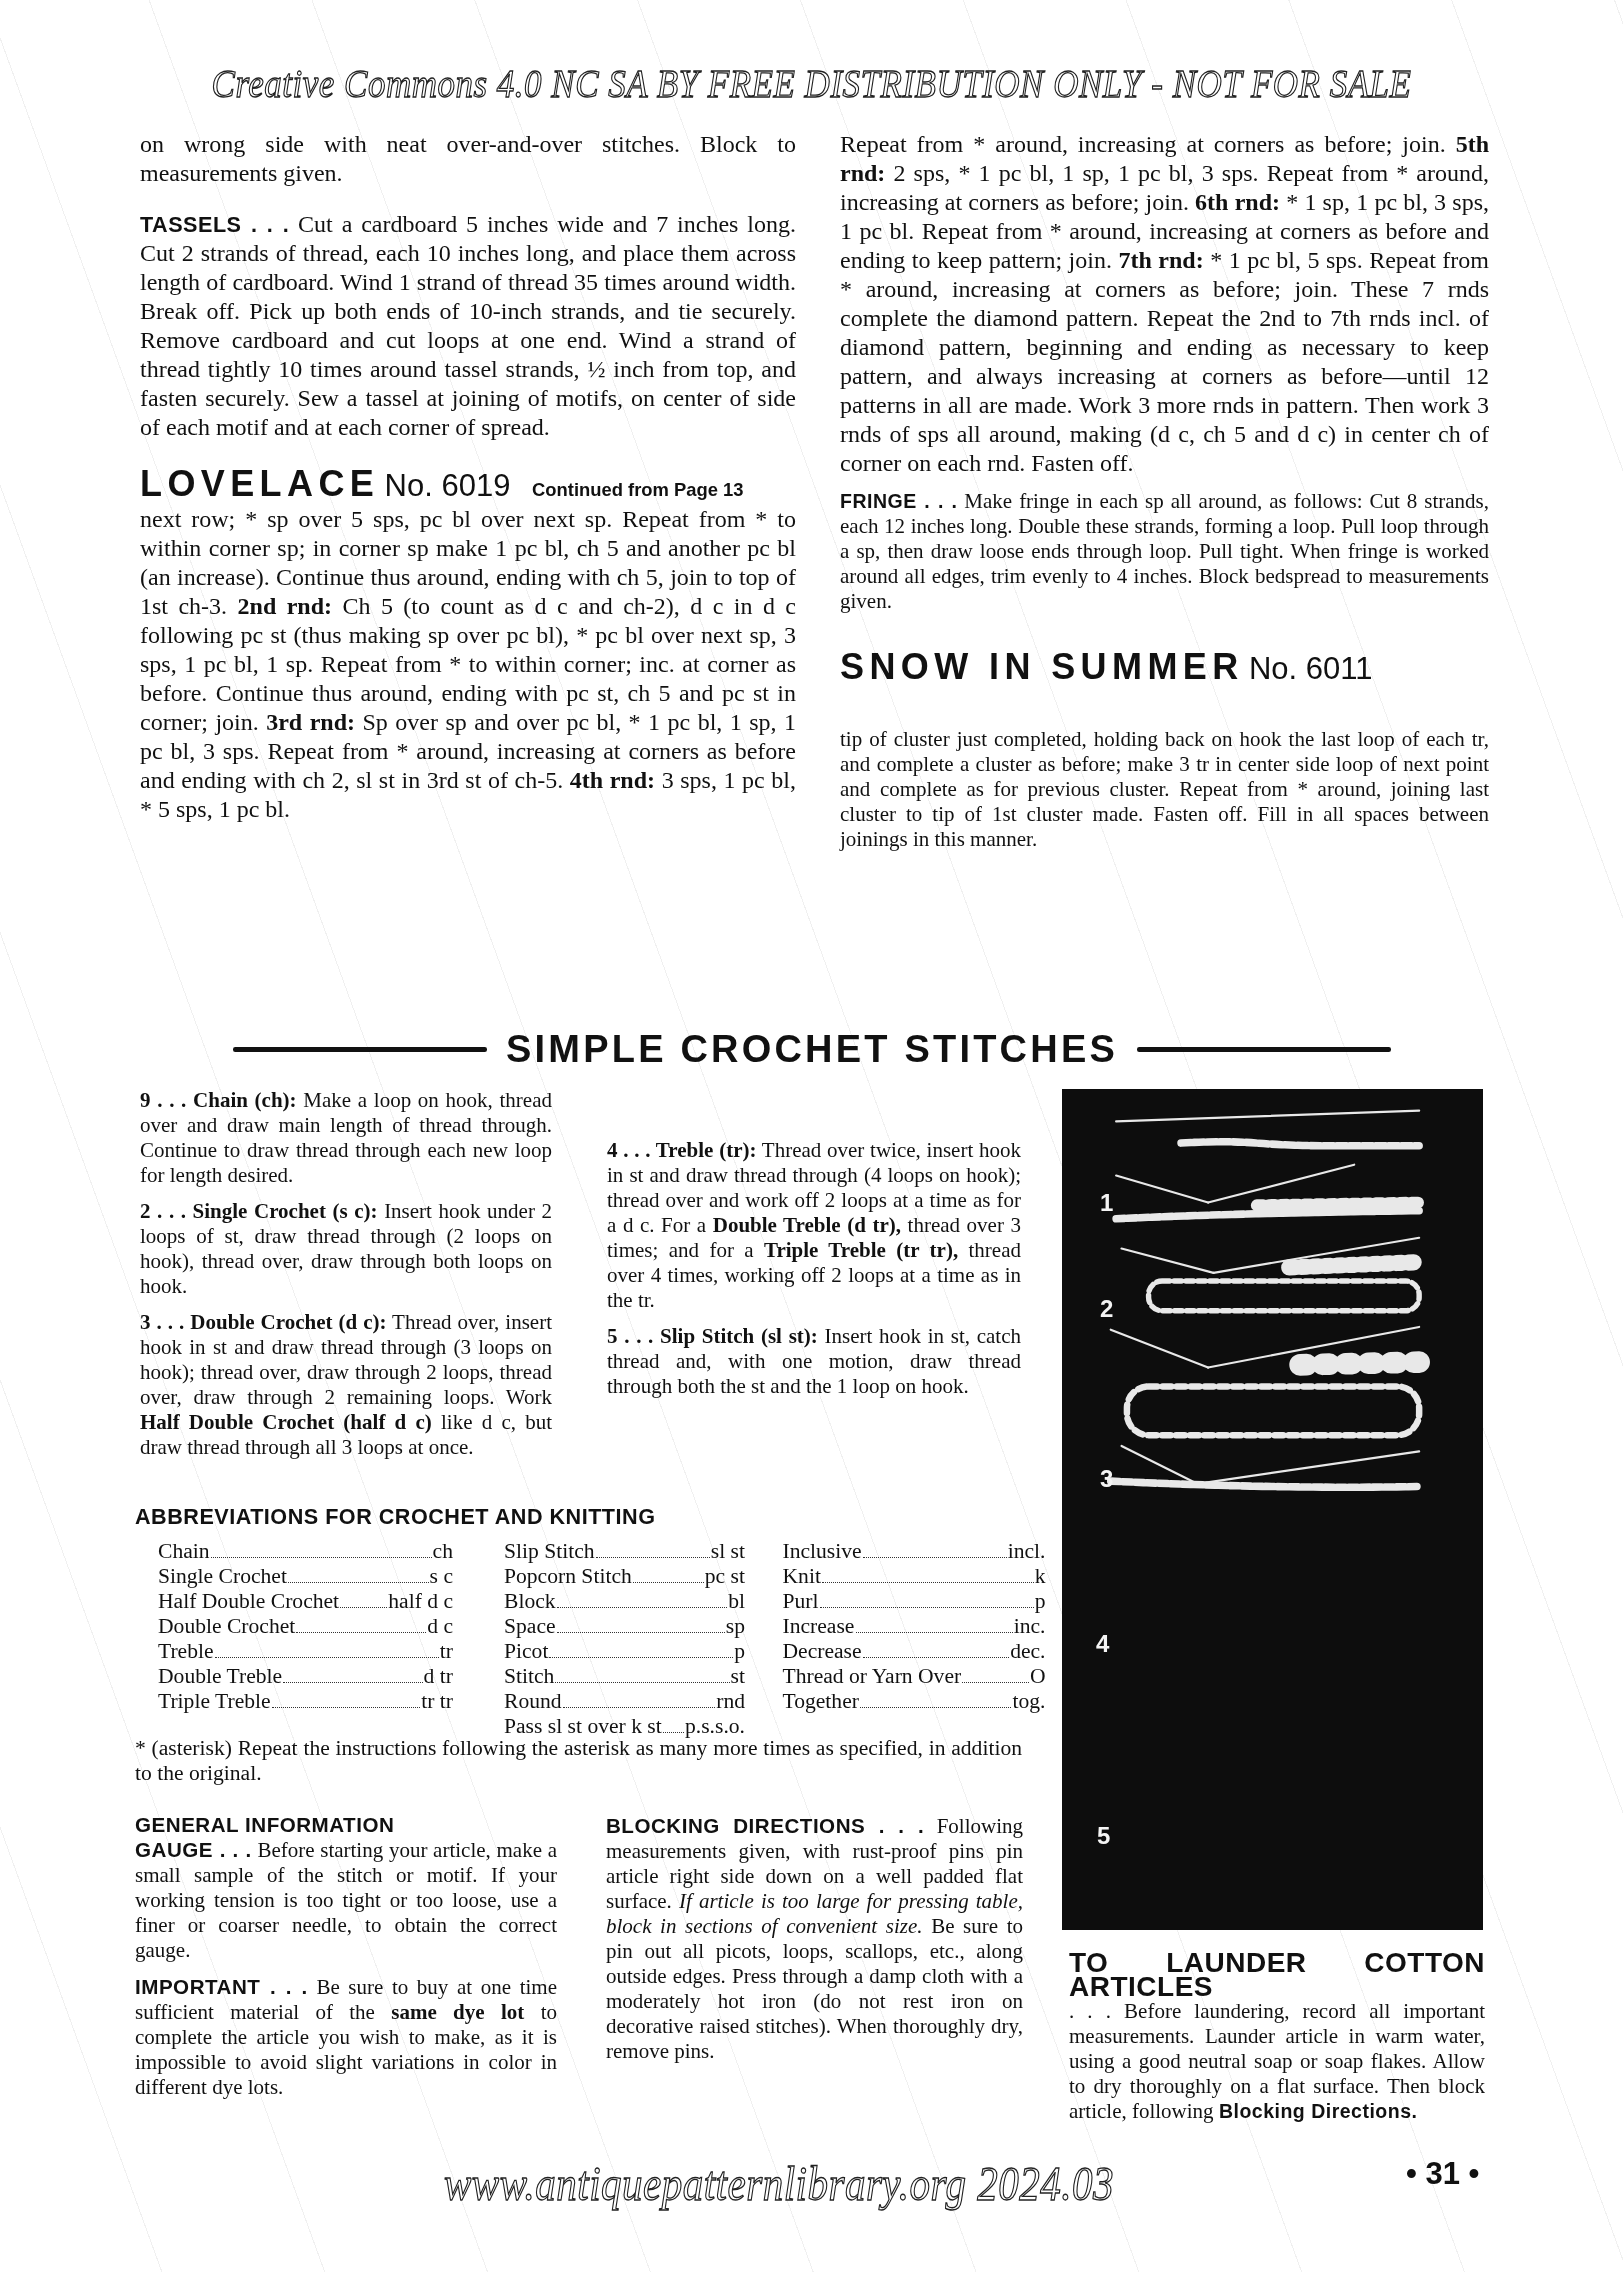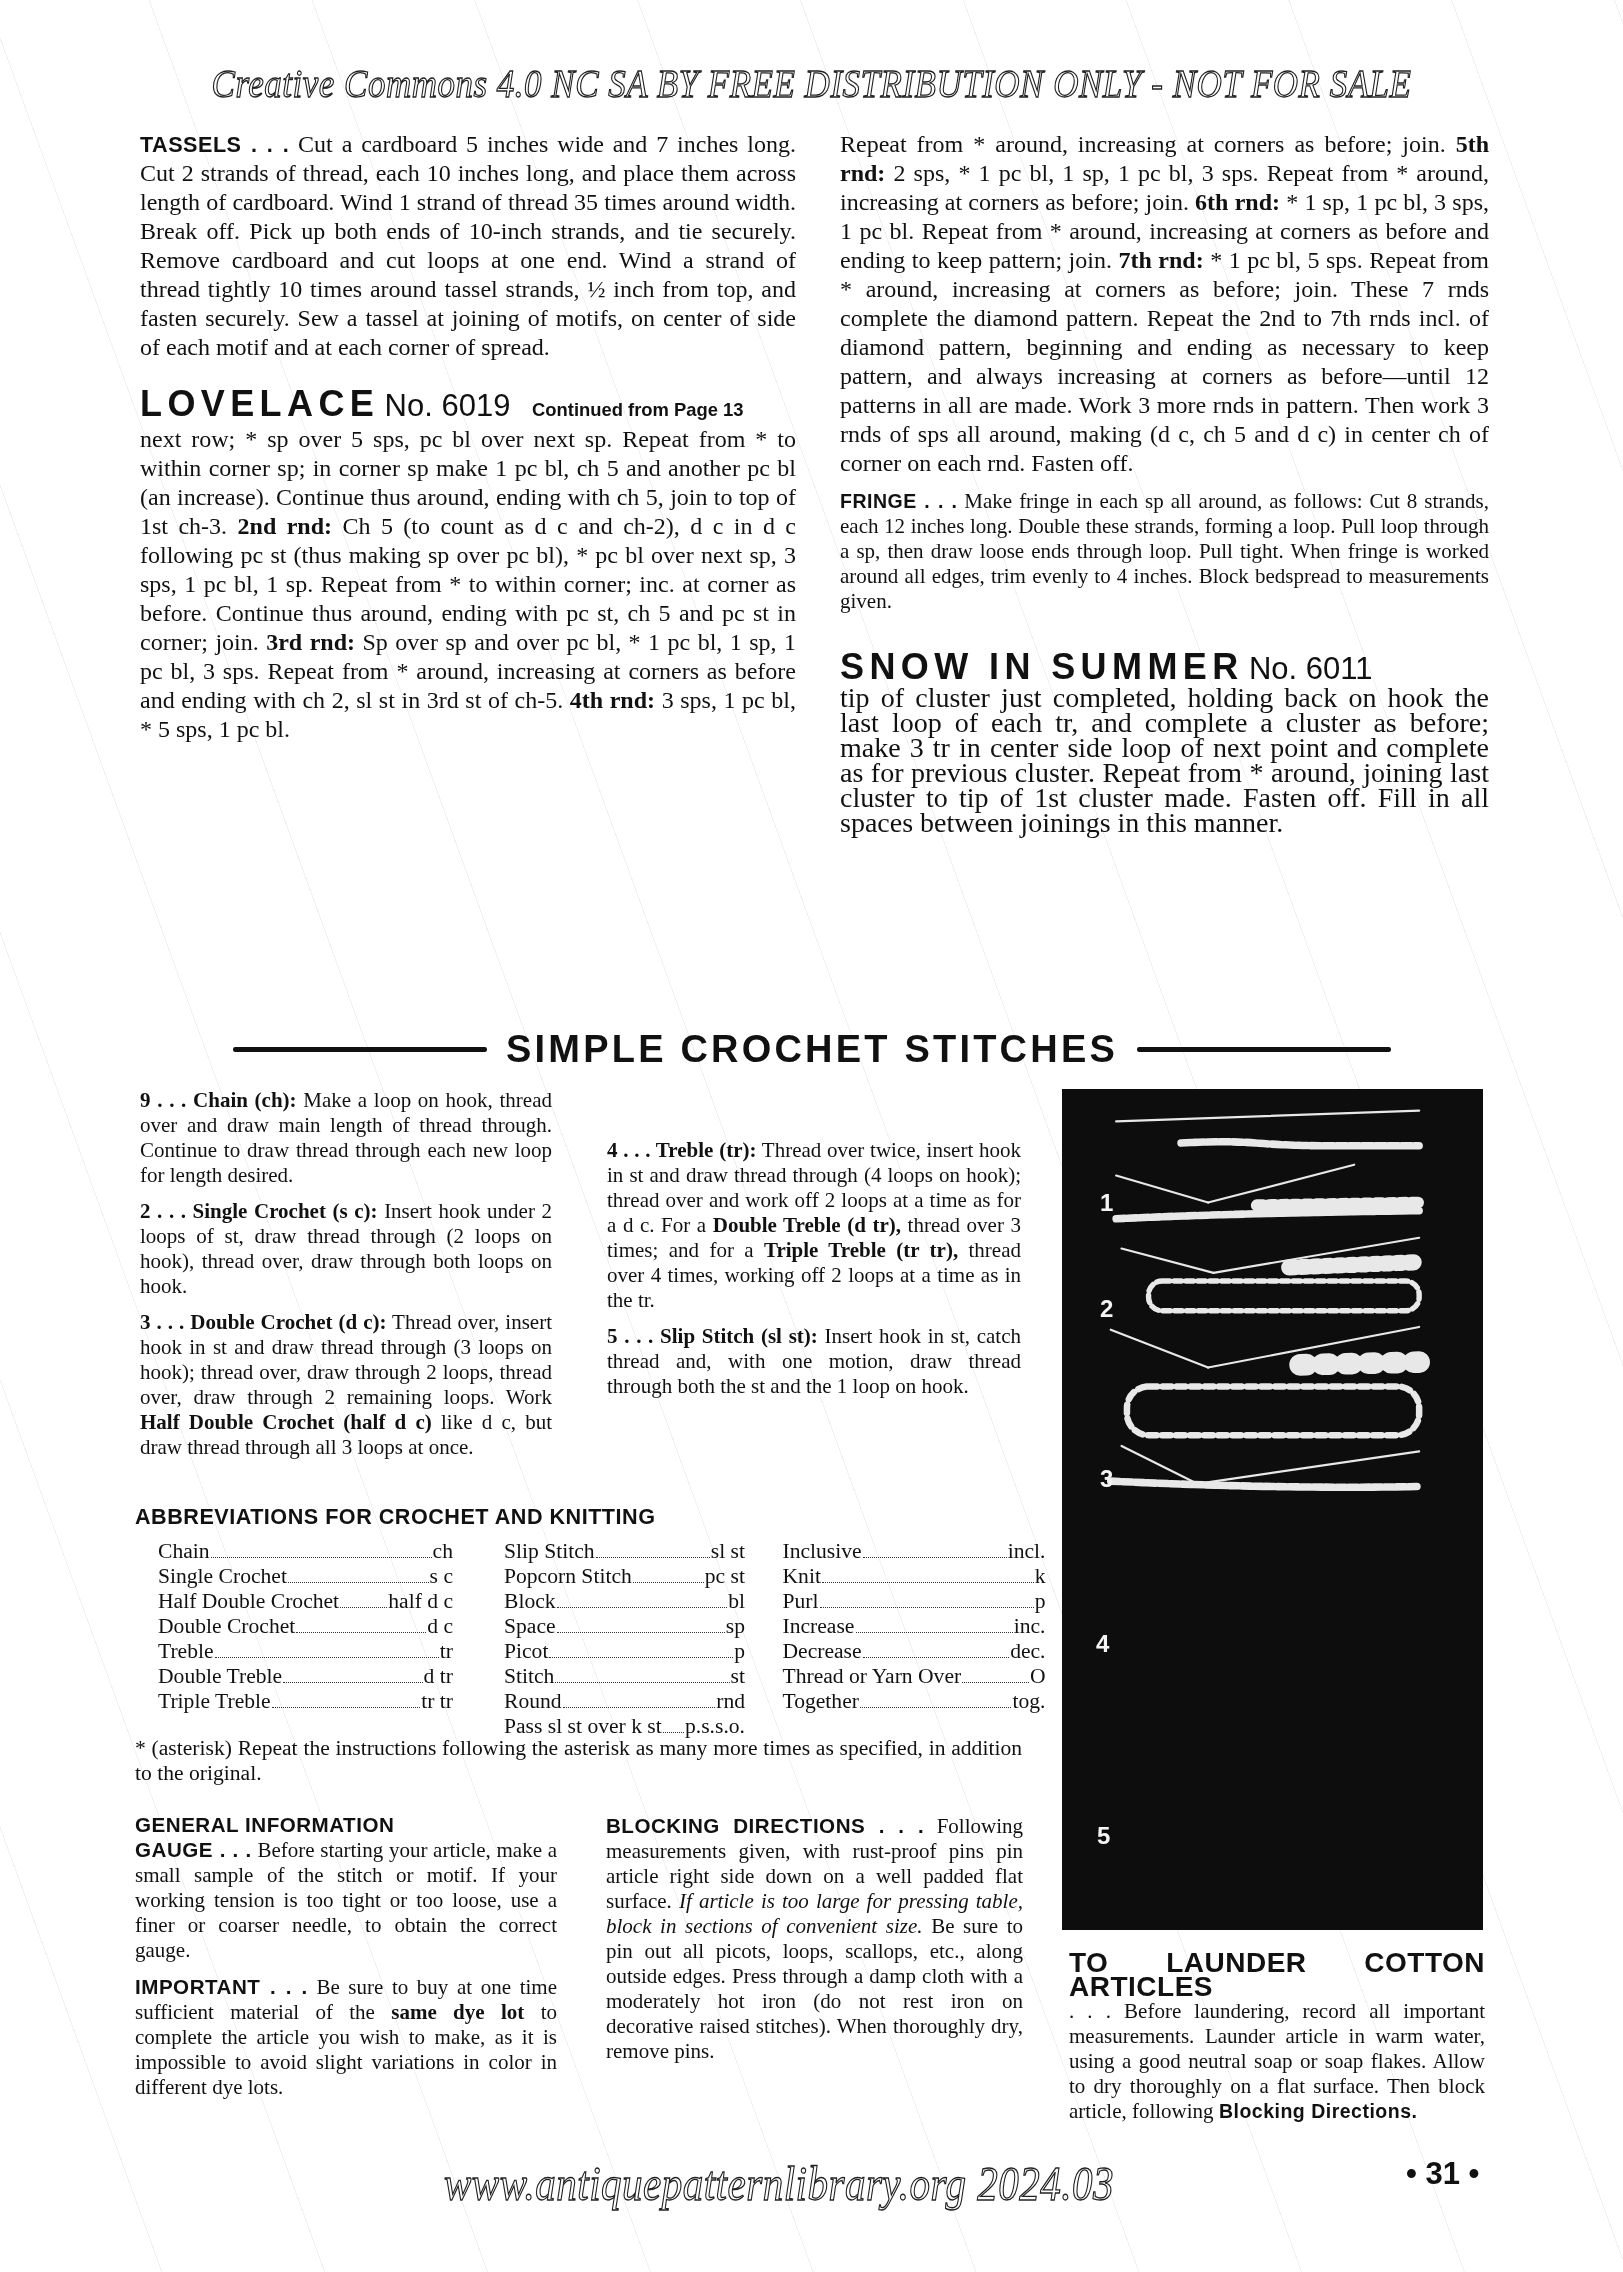--- a/index.html
+++ b/index.html
@@ -43,20 +43,21 @@
   .page-num { position: absolute; left: 1406px; top: 2156px; font-family: "Liberation Sans", sans-serif; font-weight: bold; font-size: 31px; }
 </style>
 </head>
 <body>
 
 <div class="watermark-lines"></div>
 
 <div class="banner">Creative Commons 4.0 NC SA BY FREE DISTRIBUTION ONLY - NOT FOR SALE</div>
 
 <div class="col" style="left:140px; top:130px; width:656px;">
+  <p style="margin-bottom:21.6px;">on wrong side with neat over-and-over stitches. Block to measurements given.</p>
   <p style="margin-bottom:27px;">
     <span class="lead">TASSELS . . .</span><span> Cut a cardboard 5 inches wide and 7 inches long. Cut 2 strands of thread, each 10 inches long, and place them across length of cardboard. Wind 1 strand of thread 35 times around width. Break off. Pick up both ends of 10-inch strands, and tie securely. Remove cardboard and cut loops at one end. Wind a strand of thread tightly 10 times around tassel strands, ½ inch from top, and fasten securely. Sew a tassel at joining of motifs, on center of side of each motif and at each corner of spread.</span>
   </p>
   <div class="heading" style="margin-bottom:1px;">
     <span class="big">LOVELACE</span><span class="num">No. 6019</span><span class="cont">Continued from Page 13</span>
   </div>
   <p>
     <span>next row; * sp over 5 sps, pc bl over next sp. Repeat from * to within corner sp; in corner sp make 1 pc bl, ch 5 and another pc bl (an increase). Continue thus around, ending with ch 5, join to top of 1st ch-3. </span><span class="b">2nd rnd:</span><span> Ch 5 (to count as d c and ch-2), d c in d c following pc st (thus making sp over pc bl), * pc bl over next sp, 3 sps, 1 pc bl, 1 sp. Repeat from * to within corner; inc. at corner as before. Continue thus around, ending with pc st, ch 5 and pc st in corner; join. </span><span class="b">3rd rnd:</span><span> Sp over sp and over pc bl, * 1 pc bl, 1 sp, 1 pc bl, 3 sps. Repeat from * around, increasing at corners as before and ending with ch 2, sl st in 3rd st of ch-5. </span><span class="b">4th rnd:</span><span> 3 sps, 1 pc bl, * 5 sps, 1 pc bl.</span>
   </p>
 </div>
@@ -64,21 +65,21 @@
 <div class="col" style="left:840px; top:130px; width:649px;">
   <p style="margin-bottom:10.8px;">
     <span>Repeat from * around, increasing at corners as before; join. </span><span class="b">5th rnd:</span><span> 2 sps, * 1 pc bl, 1 sp, 1 pc bl, 3 sps. Repeat from * around, increasing at corners as before; join. </span><span class="b">6th rnd:</span><span> * 1 sp, 1 pc bl, 3 sps, 1 pc bl. Repeat from * around, increasing at corners as before and ending to keep pattern; join. </span><span class="b">7th rnd:</span><span> * 1 pc bl, 5 sps. Repeat from * around, increasing at corners as before; join. These 7 rnds complete the diamond pattern. Repeat the 2nd to 7th rnds incl. of diamond pattern, beginning and ending as necessary to keep pattern, and always increasing at corners as before—until 12 patterns in all are made. Work 3 more rnds in pattern. Then work 3 rnds of sps all around, making (d c, ch 5 and d c) in center ch of corner on each rnd. Fasten off.</span>
   </p>
   <p style="font-size:21px; line-height:25px; margin-bottom:38px;">
     <span class="lead" style="font-size:19.5px;">FRINGE . . .</span><span> Make fringe in each sp all around, as follows: Cut 8 strands, each 12 inches long. Double these strands, forming a loop. Pull loop through a sp, then draw loose ends through loop. Pull tight. When fringe is worked around all edges, trim evenly to 4 inches. Block bedspread to measurements given.</span>
   </p>
   <div class="heading">
     <span class="big">SNOW IN SUMMER</span><span class="num">No. 6011</span>
   </div>
-  <p style="font-size:28px; line-height:25px;">tip of cluster just completed, holding back on hook the last loop of each tr, and complete a cluster as before; make 3 tr in center side loop of next point and complete as for previous cluster. Repeat from * around, joining last cluster to tip of 1st cluster made. Fasten off. Fill in all spaces between joinings in this manner.</p>
+  <p style="font-size:21px; line-height:25px;margin-top:42px;">tip of cluster just completed, holding back on hook the last loop of each tr, and complete a cluster as before; make 3 tr in center side loop of next point and complete as for previous cluster. Repeat from * around, joining last cluster to tip of 1st cluster made. Fasten off. Fill in all spaces between joinings in this manner.</p>
 </div>
 
 <div class="section-title">
   <div class="rule"></div>
   <span class="t">SIMPLE CROCHET STITCHES</span>
   <div class="rule"></div>
 </div>
 
 <div class="col stitch" style="left:140px; top:1088px; width:412px;">
   <p><span class="b">9 . . . Chain (ch):</span><span> Make a loop on hook, thread over and draw main length of thread through. Continue to draw thread through each new loop for length desired.</span></p>

